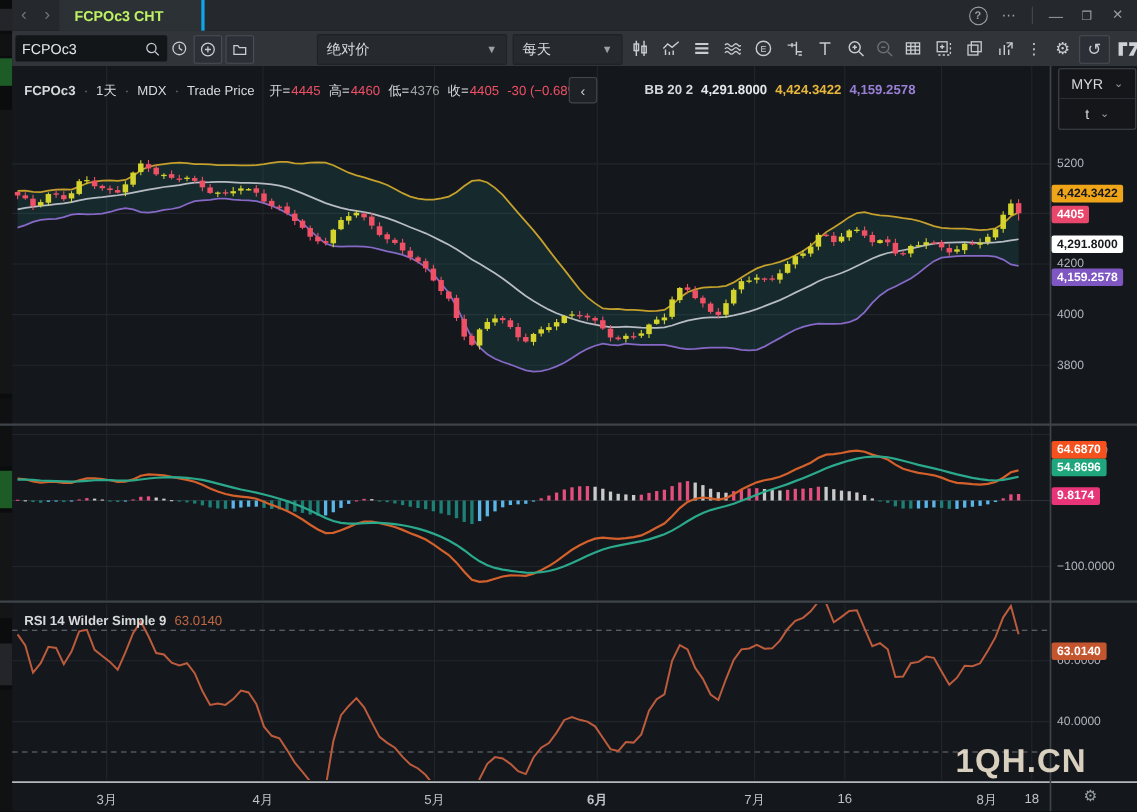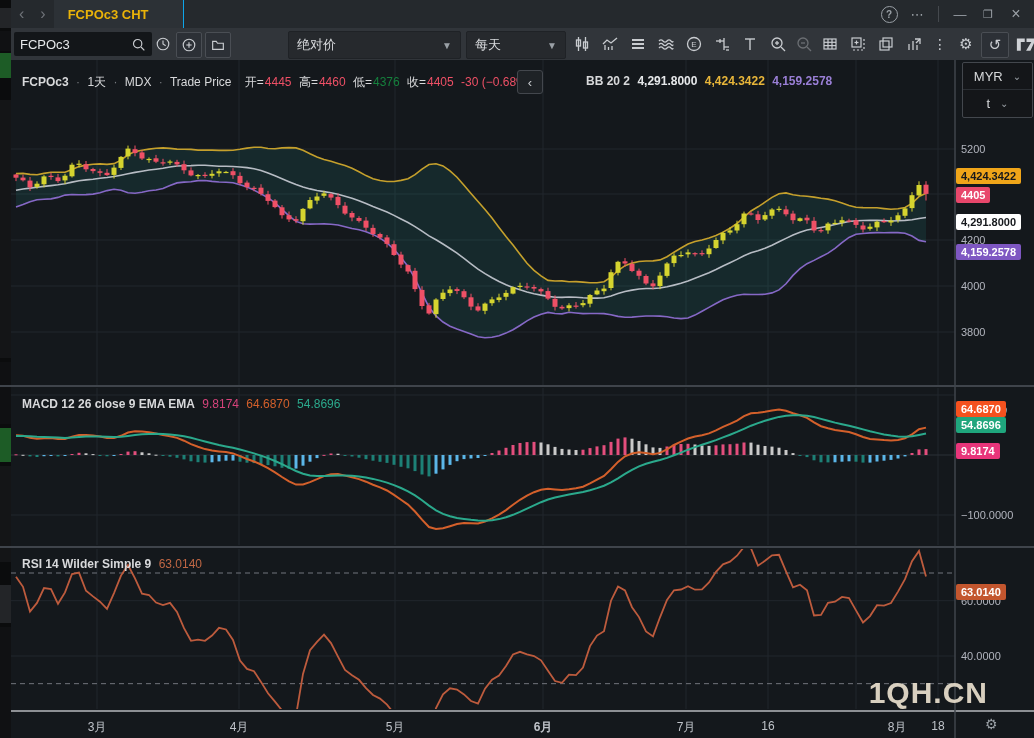--- a/index.html
+++ b/index.html
@@ -7,21 +7,21 @@
        font-family:"Liberation Sans","DejaVu Sans",sans-serif;
        background:#14181c;color:#d1d4dc;-webkit-font-smoothing:antialiased;}
   .abs{position:absolute;}
   
   #dock{left:0;top:0;width:11px;height:738px;background:#0b0c0d;}
   #dock .seg{position:absolute;left:0;width:11px;}
   
   #titlebar{left:11px;top:0;width:1023px;height:28px;background:#25292d;display:flex;align-items:center;}
   .nav-arrow{color:#6f7379;font-size:16px;padding:0 8px;cursor:default;}
   #tab{height:28px;display:flex;align-items:center;background:#2c3136;padding:0 34px 0 14px;
-       color:#eab308;font-weight:bold;font-size:13px;border-right:1px solid #0ea5e9;}
+       color:#bef264;font-weight:bold;font-size:13px;border-right:3px solid #0ea5e9;}
   #win-icons{position:absolute;right:6px;top:0;height:28px;display:flex;align-items:center;gap:4px;color:#9aa0a6;}
   .wbtn{width:24px;height:22px;display:flex;align-items:center;justify-content:center;font-size:13px;}
   .help-circ{width:15px;height:15px;border:1.2px solid #9aa0a6;border-radius:50%;
              display:flex;align-items:center;justify-content:center;font-size:10px;font-weight:bold;}
   .vdiv{width:1px;height:16px;background:#45494e;margin:0 5px;}
   
   #toolbar{left:11px;top:28px;width:1023px;height:32px;background:#31353a;}
   #symbox{left:3px;top:4px;width:126px;height:24px;background:#131619;border-radius:2px;
           display:flex;align-items:center;padding:0 6px;color:#e6e8ea;font-size:13px;}
   #symbox .grow{flex:1;}
@@ -691,36 +691,30 @@
   <div class="legend abs" style="left:22px;top:74px;">
     <span style="color:#d8d9db;font-weight:bold;">FCPOc3</span>
     <span style="color:#787b80;">·</span>
     <span style="color:#d8d9db;">1天</span>
     <span style="color:#787b80;">·</span>
     <span style="color:#d8d9db;">MDX</span>
     <span style="color:#787b80;">·</span>
     <span style="color:#d8d9db;">Trade Price</span>
     <span style="color:#d8d9db;margin-left:6px;">开=</span><span style="color:#ef5066;margin-left:-3px;">4445</span>
     <span style="color:#d8d9db;">高=</span><span style="color:#ef5066;margin-left:-3px;">4460</span>
-    <span style="color:#d8d9db;">低=</span><span style="color:#15803d;margin-left:-3px;margin-top:36px;">4376</span>
+    <span style="color:#d8d9db;">低=</span><span style="color:#a3a3a3;margin-left:-3px;margin-top:36px;">4376</span>
     <span style="color:#d8d9db;">收=</span><span style="color:#ef5066;margin-left:-3px;">4405</span>
     <span style="color:#ef5066;">-30 (−0.68%)</span>
   </div>
   <div id="collapse-btn" class="abs">‹</div>
   <div class="legend abs" style="left:550px;top:74px;">
     <span style="color:#d8d9db;font-weight:bold;margin-left:36px;">BB 20 2</span>
     <span style="color:#e6e8ea;font-weight:bold;">4,291.8000</span>
     <span style="color:#e8b63a;font-weight:bold;">4,424.3422</span>
     <span style="color:#9a7fd6;font-weight:bold;">4,159.2578</span>
-  </div>
-  <div class="legend abs" style="left:22px;top:397px;">
-    <span style="color:#d8d9db;font-weight:bold;">MACD 12 26 close 9 EMA EMA</span>
-    <span style="color:#d6437b;">9.8174</span>
-    <span style="color:#d4602b;">64.6870</span>
-    <span style="color:#2ba98c;">54.8696</span>
   </div>
   <div class="legend abs" style="left:22px;top:557px;">
     <span style="color:#d8d9db;font-weight:bold;">RSI 14 Wilder Simple 9</span>
     <span style="color:#c06744;">63.0140</span>
   </div>
 
   <div id="mrc" class="abs">
     <div class="row">
       <span>MYR</span>
       <span class="chev">⌄</span>

